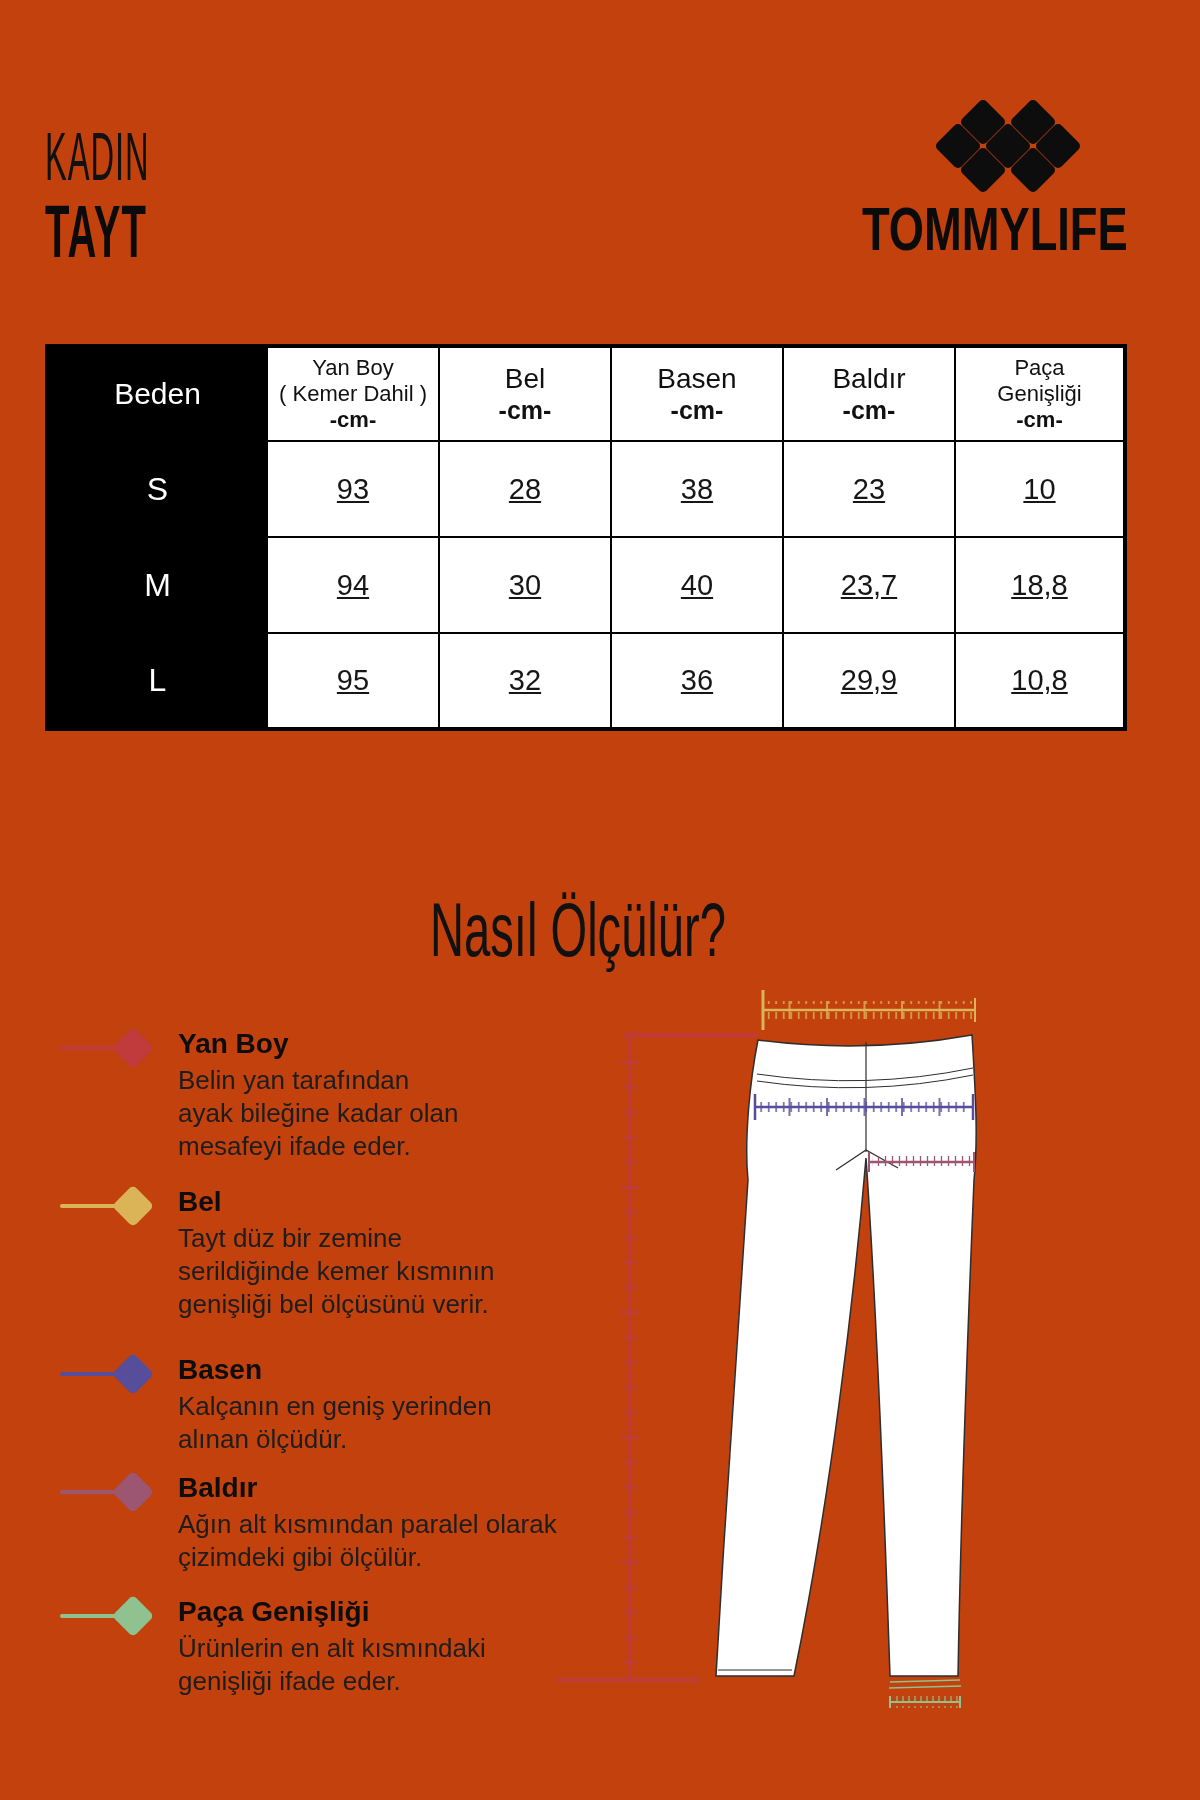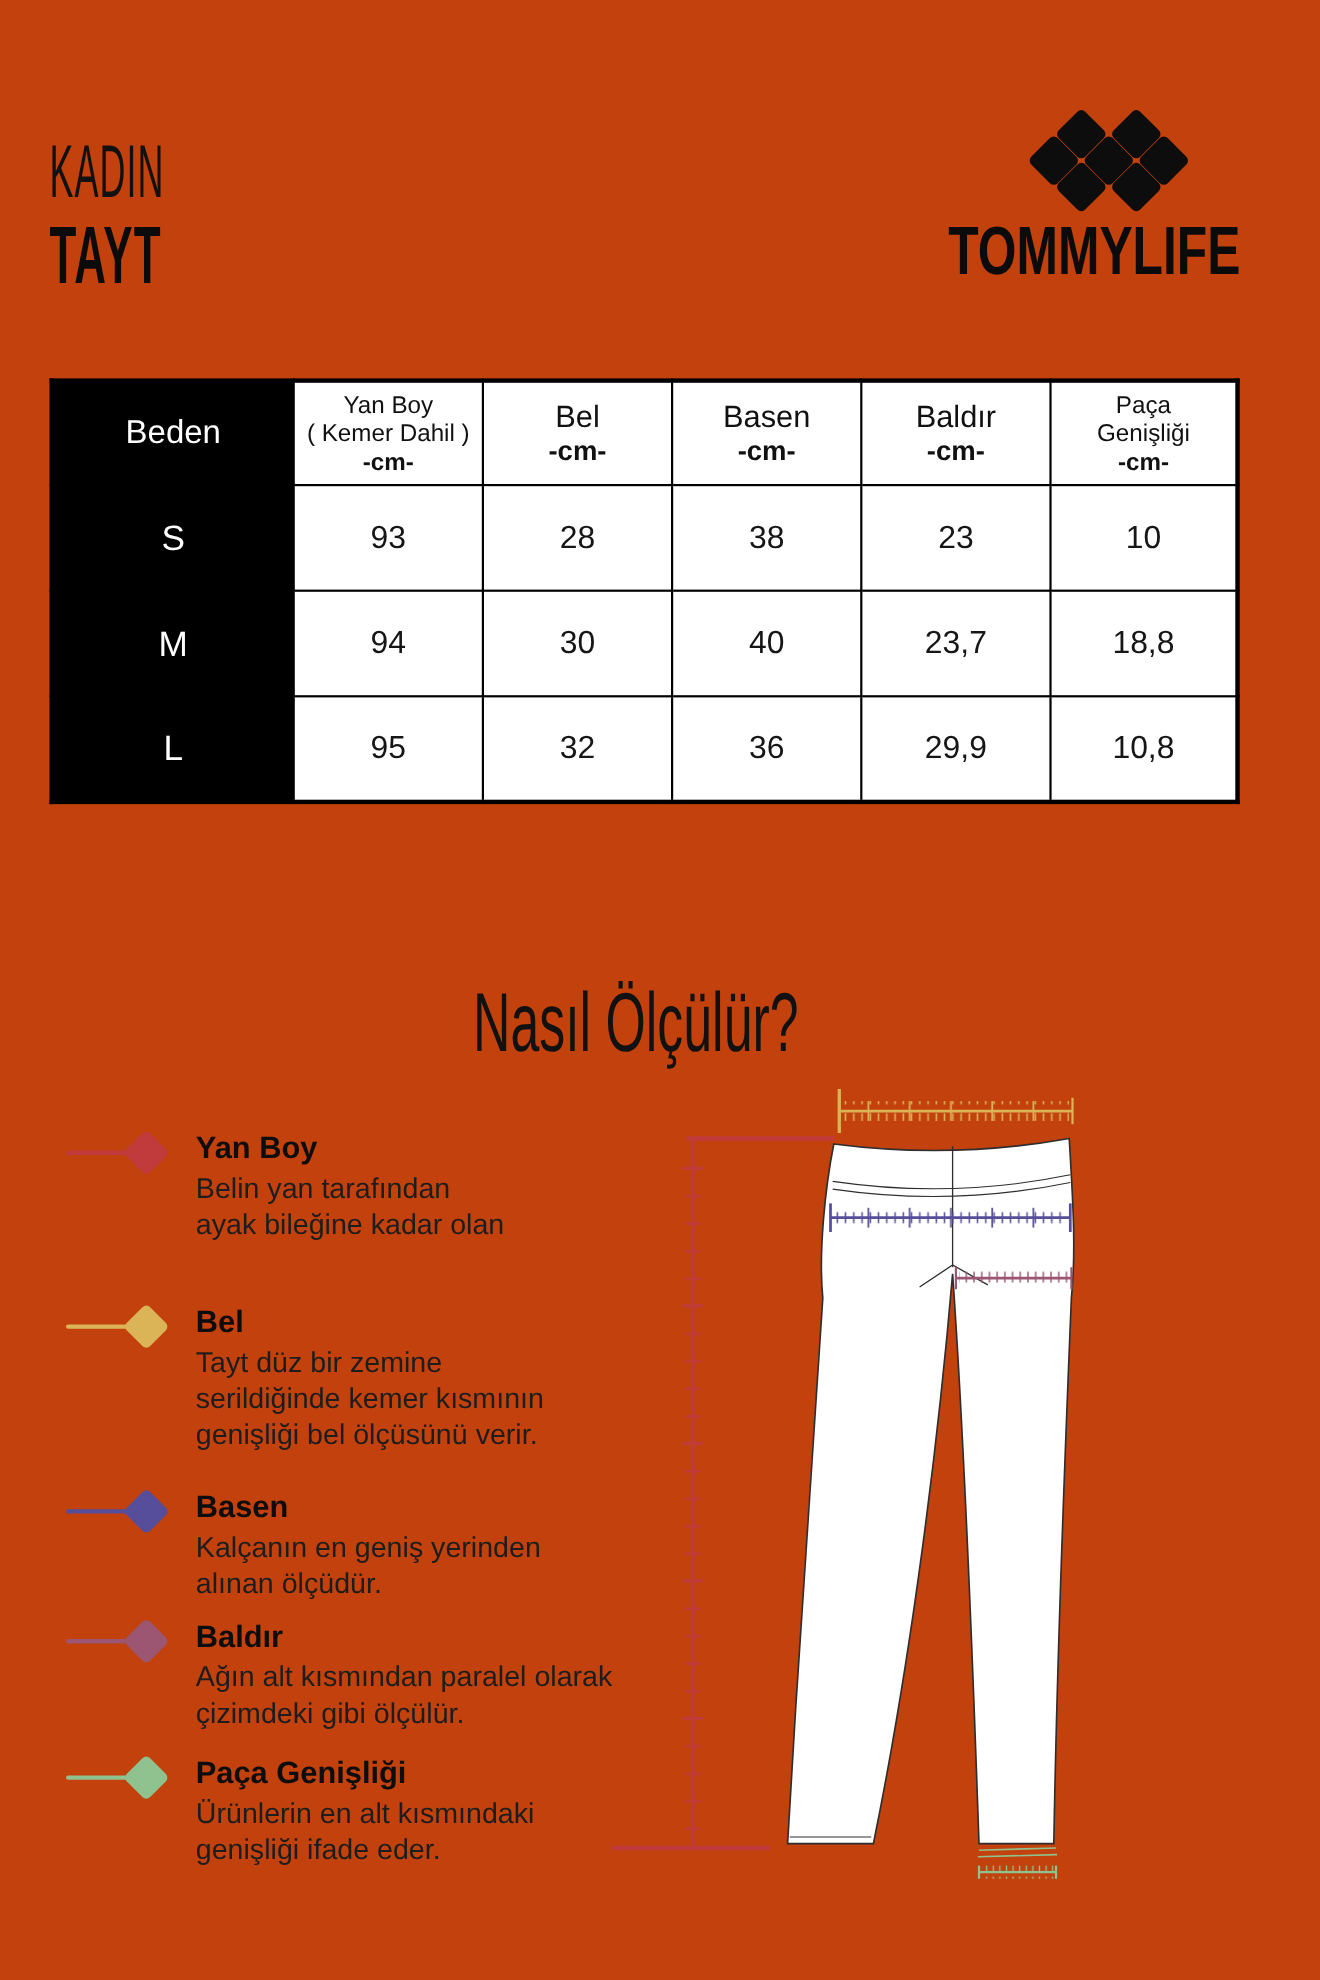--- a/index.html
+++ b/index.html
@@ -28,21 +28,21 @@
                 vertical-align:middle; background:#fff; }
   .size-table { border:4px solid #000; }
   .size-table th.corner, .size-table td.size-col { background:#000; color:#fff; border-color:#000; }
   .size-table tr.head-row { height:95px; }
   .size-table tr.data-row { height:96px; }
   .corner-label { font-size:30px; font-weight:400; color:#fff; }
   .col-line  { display:block; font-size:28px; color:#111; line-height:32px; font-weight:400; }
   .col-unit  { display:block; font-size:25px; color:#111; line-height:30px; }
   th.small .col-line, th.small .col-unit { font-size:22px; line-height:26px; }
   .size-label { font-size:32px; font-weight:400; color:#fff; }
-  .cell-value { font-size:29px; color:#161616; }
+  .cell-value { font-size:29px; color:#161616;text-decoration:underline; }
 
   
   .htm-title { position:absolute; left:0; top:888px; width:1156px; text-align:center;
                font-size:76px; font-weight:400; color:#111; line-height:84px;
                transform:scaleX(0.62); transform-origin:center top; }
 
   .legend { position:absolute; left:60px; top:0; width:540px; height:1800px; }
   .legend-item { position:absolute; left:0; padding-left:118px; }
   .marker { position:absolute; left:0; top:2px; width:112px; height:42px; }
   .mline { position:absolute; left:0; top:18px; width:66px; height:4px; border-radius:2px; }
@@ -141,20 +141,21 @@
   <div class="legend">
 
     <div class="legend-item" style="top:1026px;">
       <span class="marker">
         <span class="mline" style="background-color: rgb(194, 59, 60);"></span>
         <span class="mdiamond" style="background-color: rgb(194, 59, 60);"></span>
       </span>
       <div class="llabel">Yan Boy</div>
       <div class="lline">Belin yan tarafından</div>
       <div class="lline">ayak bileğine kadar olan</div>
+      <div class="lline">mesafeyi ifade eder.</div>
     </div>
 
     <div class="legend-item" style="top:1184px;">
       <span class="marker">
         <span class="mline" style="background-color: rgb(220, 180, 88);"></span>
         <span class="mdiamond" style="background-color: rgb(220, 180, 88);"></span>
       </span>
       <div class="llabel">Bel</div>
       <div class="lline">Tayt düz bir zemine</div>
       <div class="lline">serildiğinde kemer kısmının</div>

